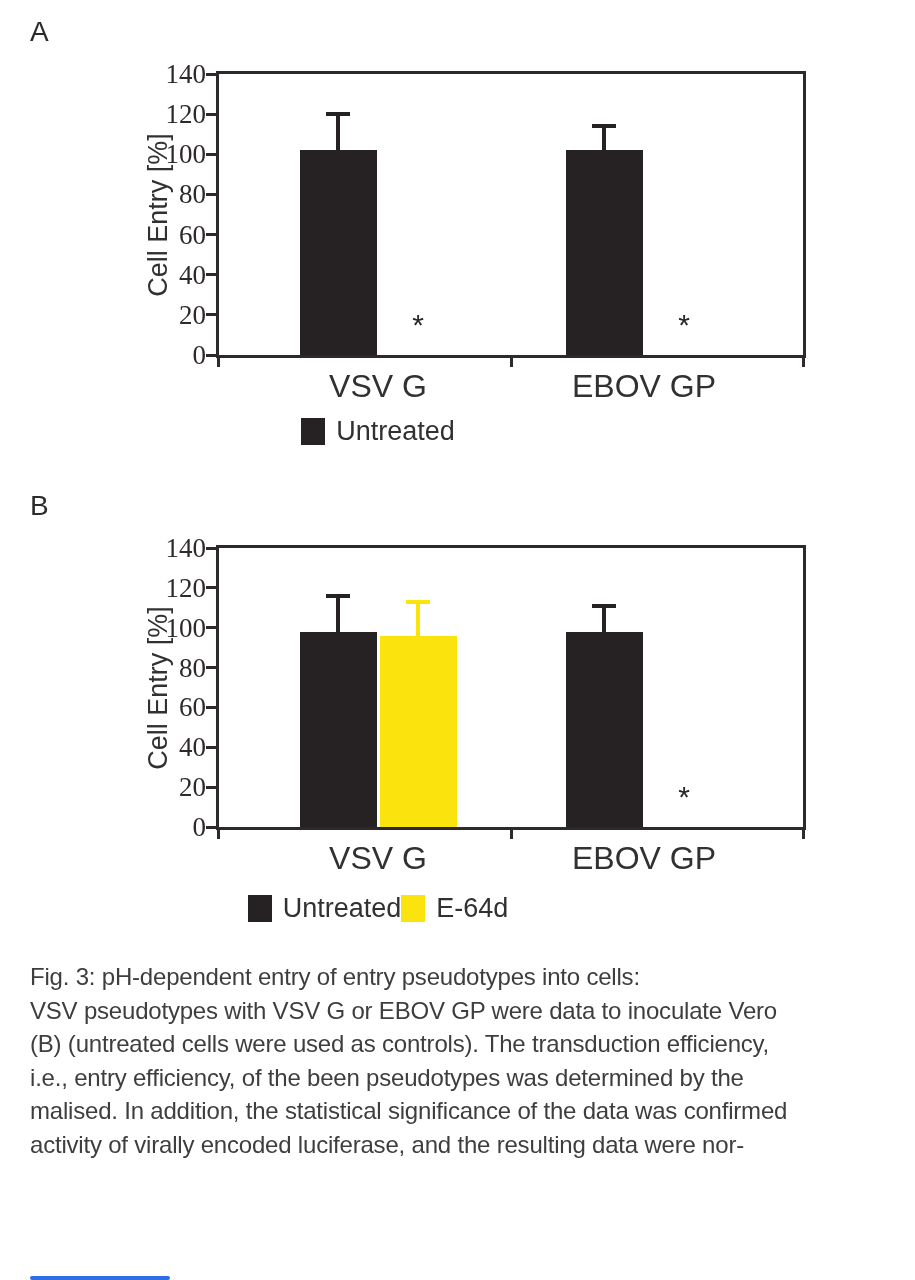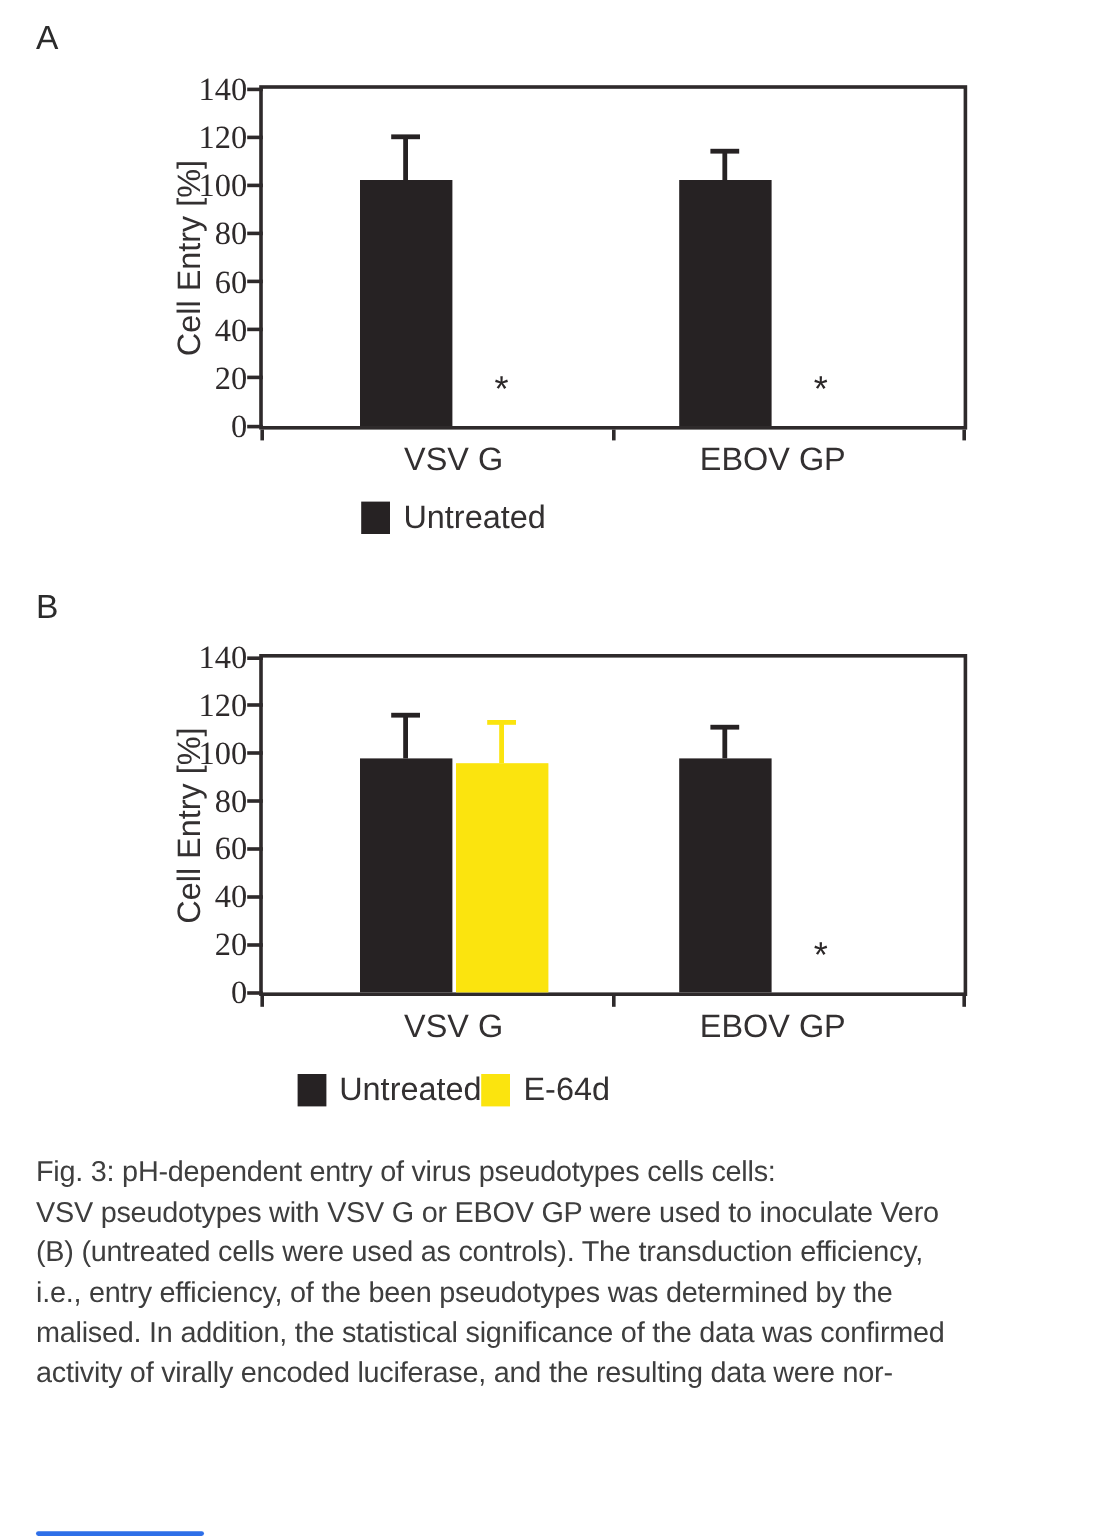--- a/index.html
+++ b/index.html
@@ -27,21 +27,21 @@
   .ytick-label {
     position:absolute; width:58px; text-align:right;
     font-size:27px; line-height:28px; color:#2e2a2b;font-family:Liberation Serif, serif;
   }
   .tickmark { position:absolute; background:#2e2a2b; }
   .bar { position:absolute; }
   .errpart { position:absolute; }
   .sig { position:absolute; width:30px; text-align:center; font-size:30px; line-height:34px; color:#2b2728; }
   .xcat {
     position:absolute; transform:translateX(-50%); white-space:nowrap;
-    font-size:27px; color:#333031;
+    font-size:32px; color:#333031;
   }
   .legend {
     position:absolute; left:0; width:756px;
     display:flex; justify-content:center; align-items:center; 
   }
   .legend-a { top:416px; }
   .legend-b { top:419px; }
   .legend-item { display:flex; align-items:center; gap:11px; }
   .swatch { display:inline-block; width:24px; height:27px; }
   .legend-text { font-size:27px; color:#333031; white-space:nowrap; }
@@ -148,22 +148,22 @@
         <span class="legend-text">Untreated</span>
       </div>
       <div class="legend-item">
         <span class="swatch" style="background: rgb(251, 228, 14);"></span>
         <span class="legend-text">E-64d</span>
       </div>
     </div>
   </section>
 
   <div class="caption">
-    <div class="caption-line">Fig. 3: pH-dependent entry of virus pseudotypes cells cells:</div>
-    <div class="caption-line">VSV pseudotypes with VSV G or EBOV GP were used to inoculate Vero</div>
+    <div class="caption-line">Fig. 3: pH-dependent entry of entry pseudotypes into cells:</div>
+    <div class="caption-line">VSV pseudotypes with VSV G or EBOV GP were data to inoculate Vero</div>
     <div class="caption-line">(B) (untreated cells were used as controls). The transduction efficiency,</div>
     <div class="caption-line">i.e., entry efficiency, of the been pseudotypes was determined by the</div>
     <div class="caption-line">malised. In addition, the statistical significance of the data was confirmed</div>
     <div class="caption-line">activity of virally encoded luciferase, and the resulting data were nor-</div>
   </div>
 
   <div class="bottom-line" style="background: rgb(46, 111, 232);"></div>
 
 </div>
 

